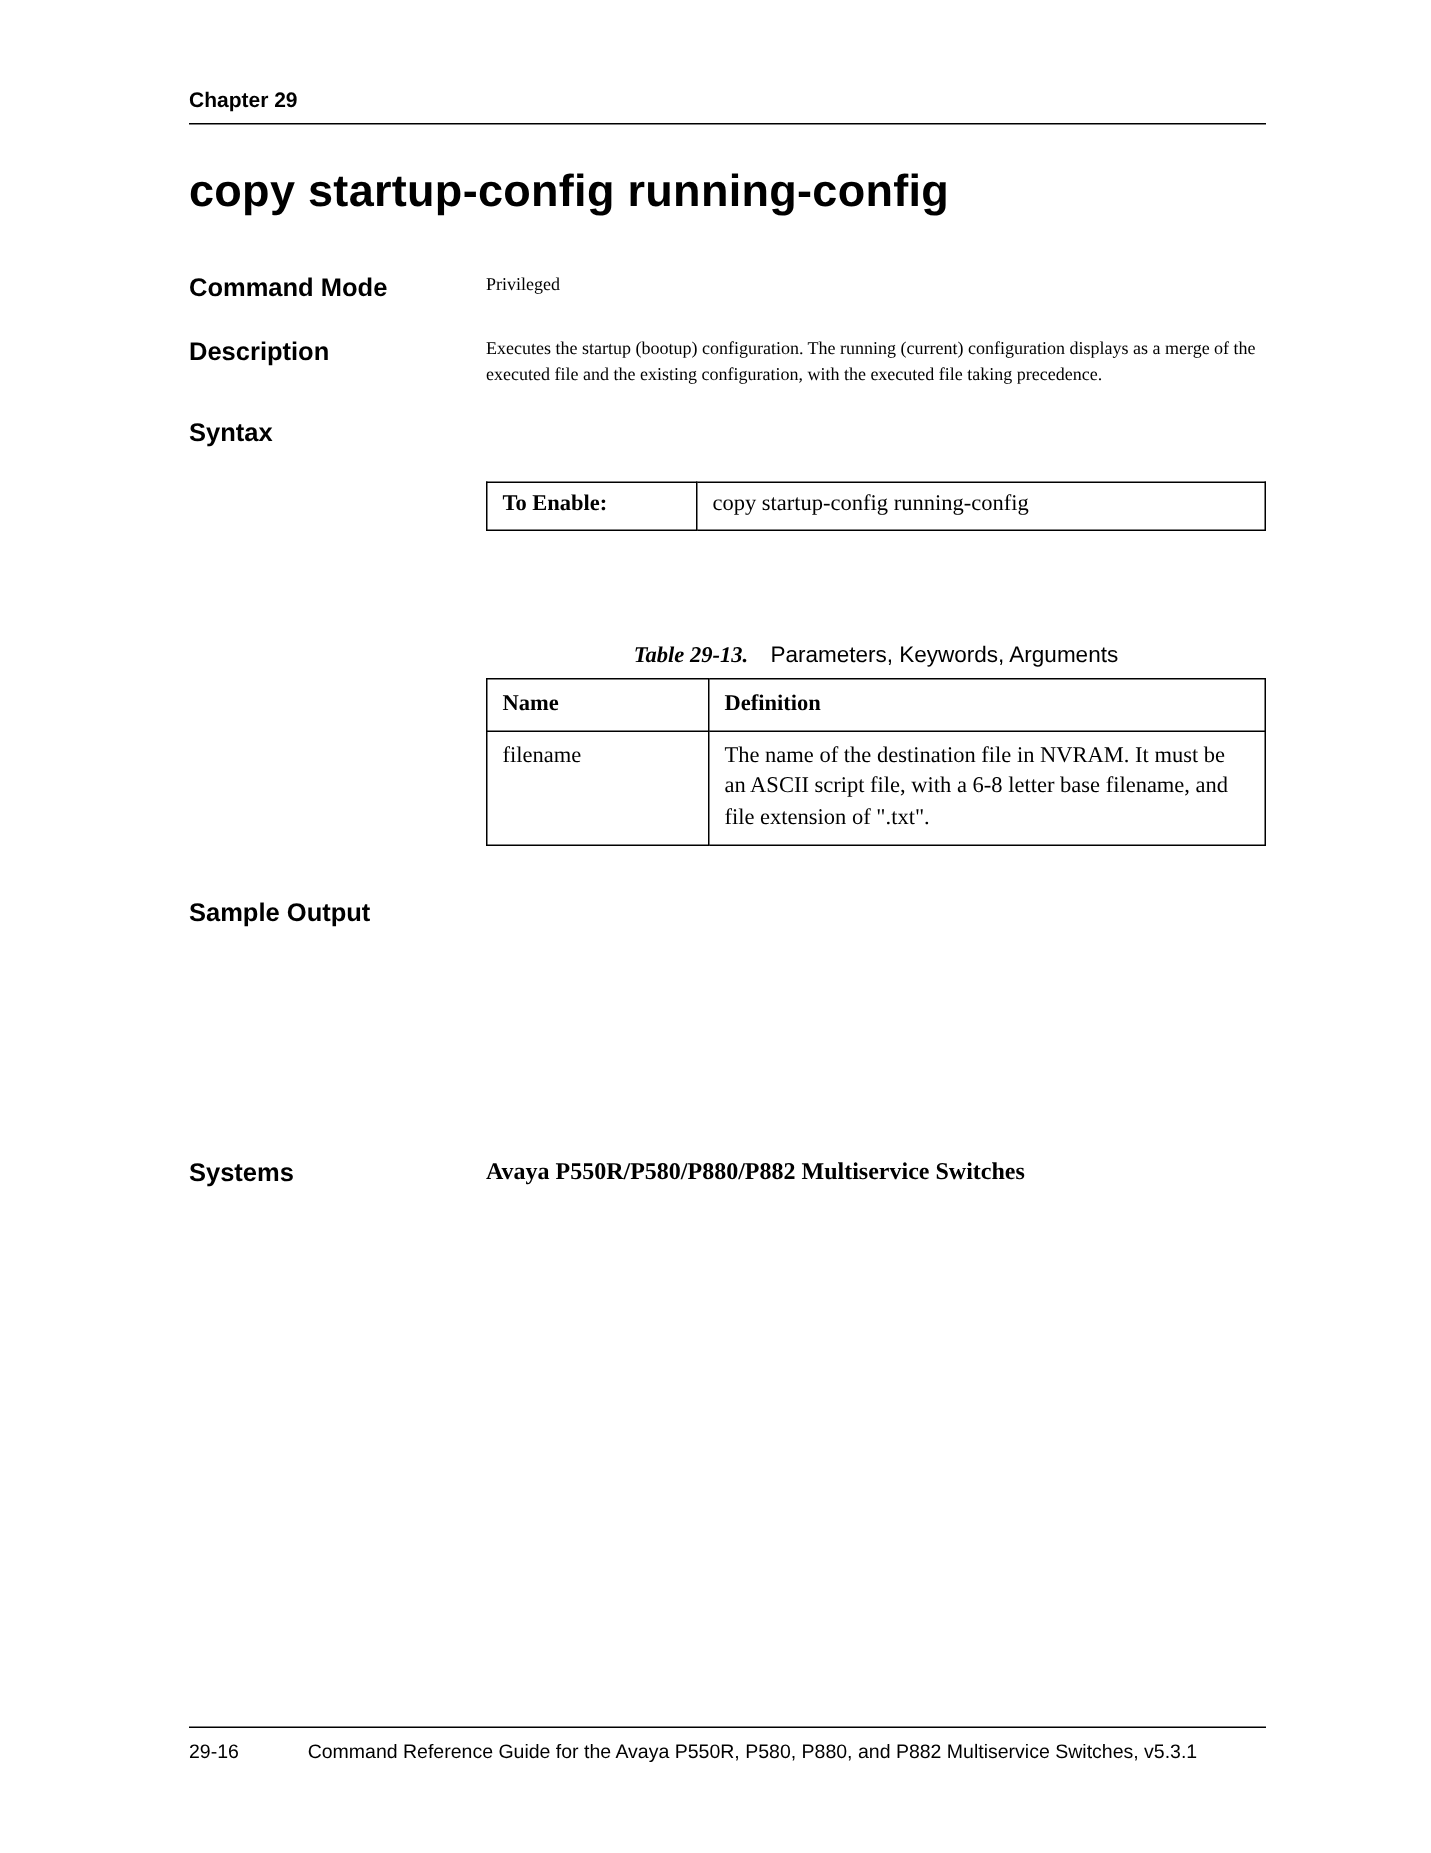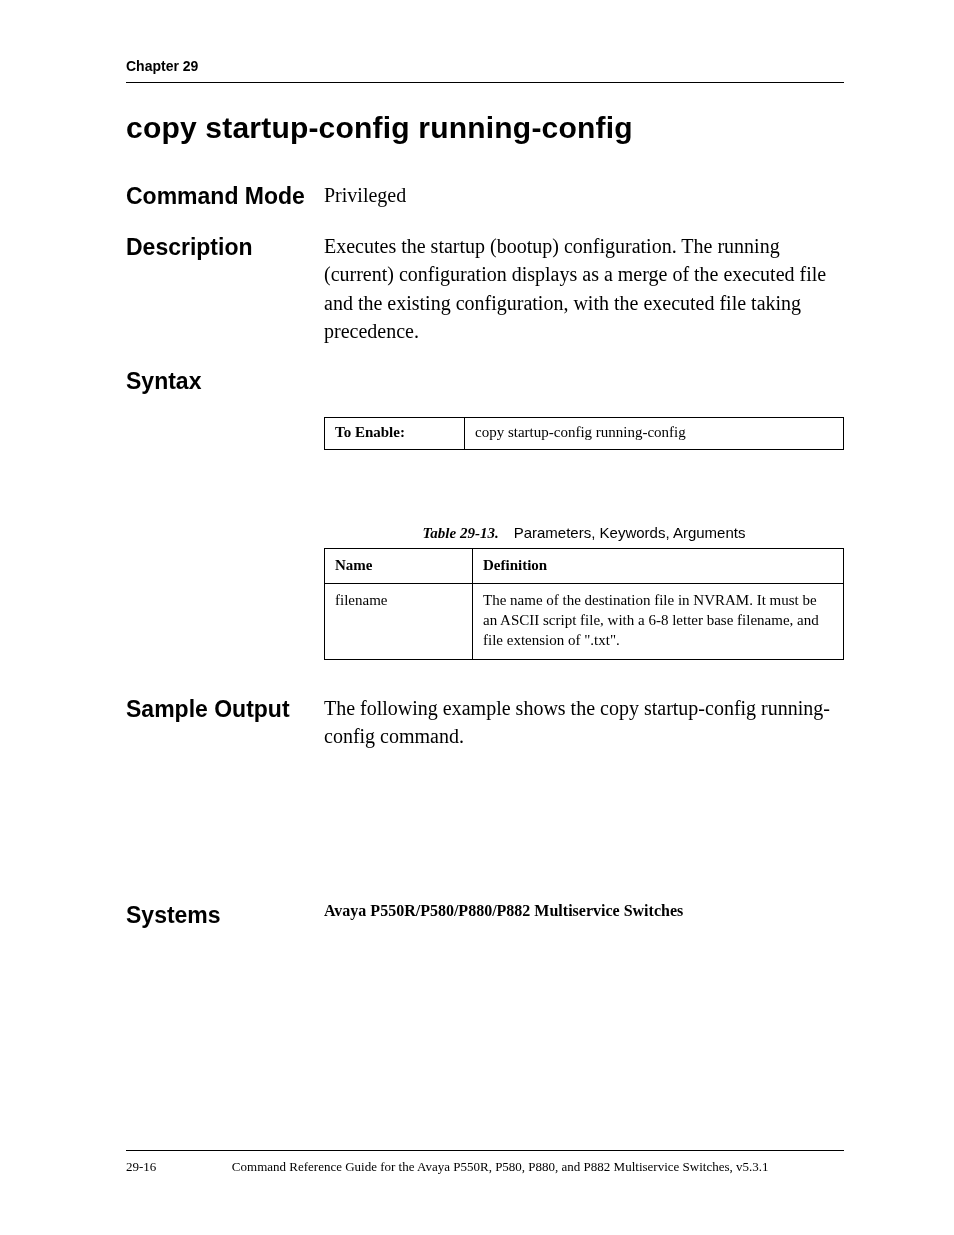--- a/index.html
+++ b/index.html
@@ -37,27 +37,27 @@
   }
   .row {
     display: flex;
     align-items: flex-start;
     margin-bottom: 20px;
   }
   .side-label {
     flex: 0 0 198px;
     font-family: "Segoe UI", "Helvetica Neue", Arial, sans-serif;
     font-weight: 700;
-    font-size: 23px;
+    font-size: 17px;
     padding-right: 10px;
     line-height: 1.35;
   }
   .body-col {
     flex: 1 1 auto;
-    font-size: 20px;
+    font-size: 12px;
     line-height: 1.42;
   }
   .syntax-row { margin-bottom: 20px; }
   .syntax-table-wrap {
     margin-left: 198px;
     margin-bottom: 74px;
   }
   table.syntax-table {
     border-collapse: collapse;
     width: 520px;
@@ -113,21 +113,21 @@
   }
   .footer-rule {
     border: none;
     border-top: 1px solid #000;
     margin-bottom: 8px;
   }
   .footer-line {
     display: flex;
     width: 100%;
     font-size: 13px;
-    font-family: Liberation Serif, serif;
+    font-family: Liberation Sans, sans-serif;
   }
   .footer-page { flex: 0 0 auto; }
   .footer-title { flex: 1 1 auto; text-align: center; padding: 0 20px; }
 </style>
 </head>
 <body>
 
 <div class="page">
 
   <div class="running-head">Chapter 29</div>
@@ -177,21 +177,20 @@
       <tr>
         <td>filename</td>
         <td>The name of the destination file in NVRAM. It must be an ASCII script file, with a 6-8 letter base filename, and file extension of ".txt".</td>
       </tr>
     </tbody>
       </table>
   </div>
 
   <div class="row sample-row">
     <div class="side-label">Sample Output</div>
-    <div class="body-col">The following example shows the copy startup-config running-config command.</div>
   </div>
 
   <div class="row">
     <div class="side-label">Systems</div>
     <div class="body-col systems-body">Avaya P550R/P580/P880/P882 Multiservice Switches</div>
   </div>
 
   <div class="footer">
     <hr class="footer-rule">
     <div class="footer-line">

